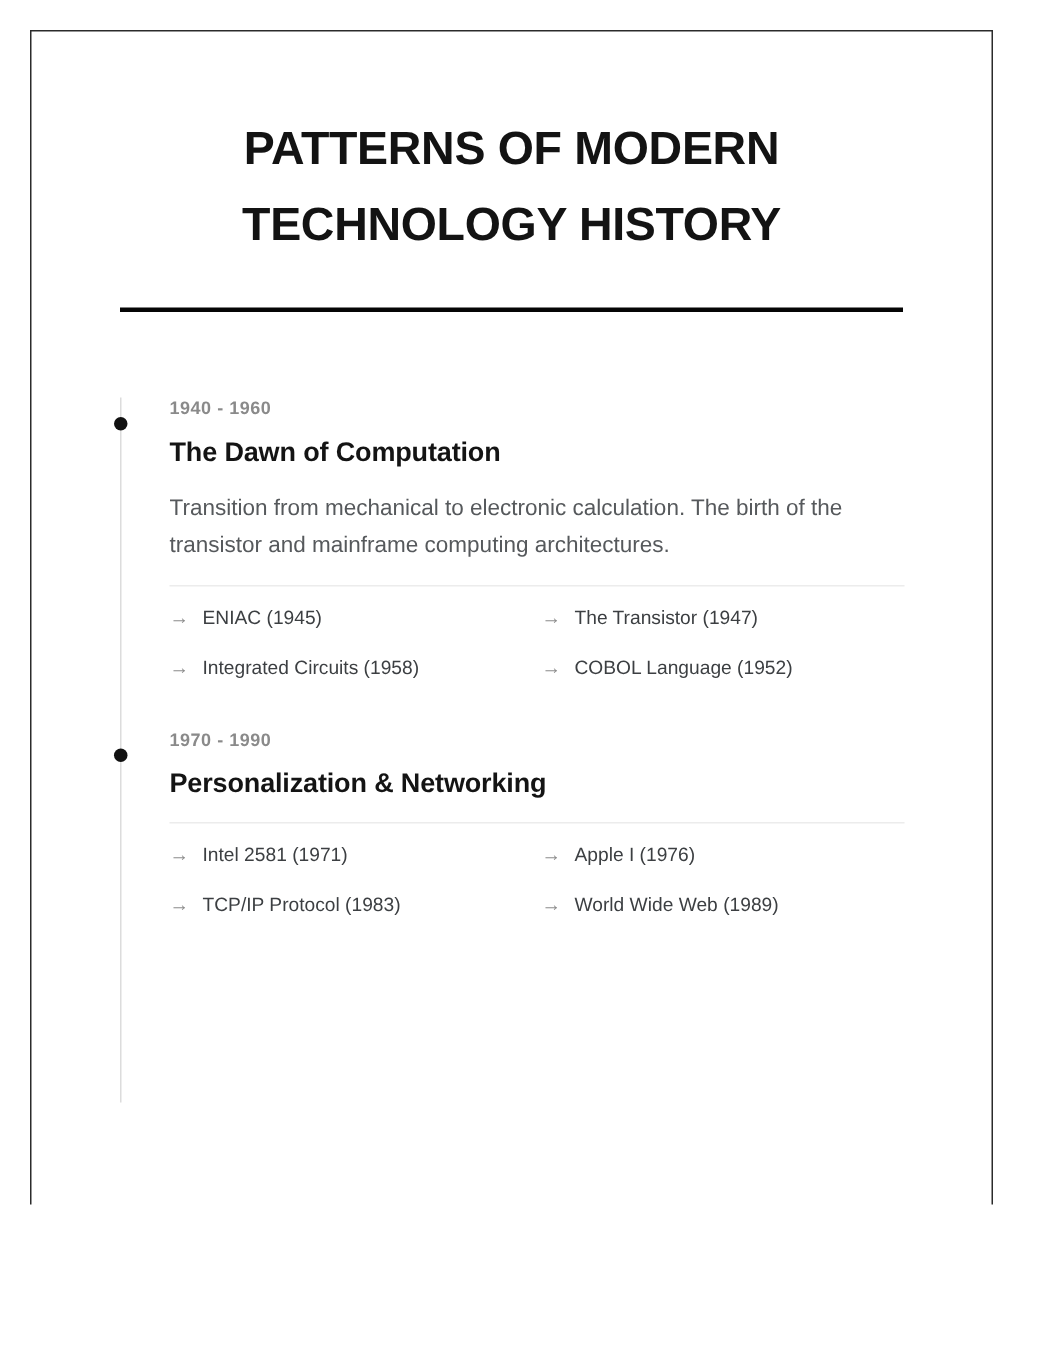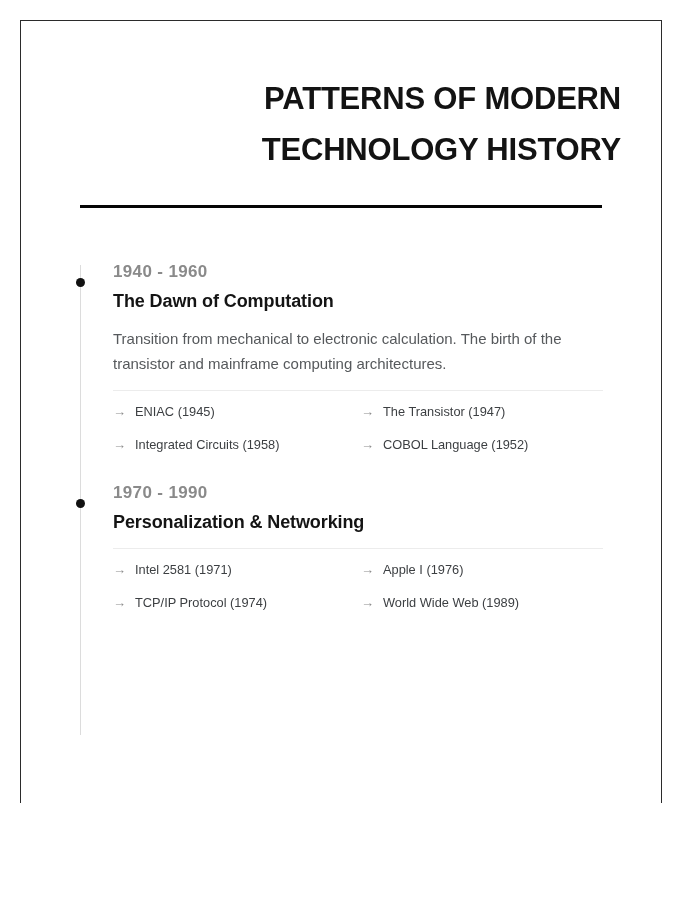--- a/index.html
+++ b/index.html
@@ -27,21 +27,21 @@
     border-right: 1px solid #2b2b2b;
     border-top: 1px solid #2b2b2b;
     border-bottom: none;
     background: #ffffff;
     overflow: hidden;
   }
 
   
   .doc-header {
     padding: 52px 40px 0 40px;
-    text-align: right;
+    text-align: center;
   }
   .doc-title {
     margin: 0;
     font-size: 31px;
     line-height: 51px;
     font-weight: 700;
     letter-spacing: -0.2px;
     color: #131313;
     font-family: "Liberation Sans Narrow", "Liberation Sans", sans-serif;
     text-transform: uppercase;
@@ -88,21 +88,21 @@
     left: 55px;
     top: 13px;
     width: 9px;
     height: 9px;
     border-radius: 50%;
     background: #111111;
   }
 
   .tl-period {
     margin: 0;
-    font-size: 17px;
+    font-size: 12px;
     line-height: 14px;
     font-weight: 700;
     letter-spacing: 0.35px;
     color: #8a8a8a;
   }
   .tl-heading {
     margin: 11px 0 0 0;
     font-size: 18px;
     line-height: 23px;
     font-weight: 700;
@@ -195,21 +195,21 @@
         <div class="tl-item">
           <span class="arrow-icon">→</span>
           <span>Intel 2581 (1971)</span>
         </div>
         <div class="tl-item">
           <span class="arrow-icon">→</span>
           <span>Apple I (1976)</span>
         </div>
         <div class="tl-item">
           <span class="arrow-icon">→</span>
-          <span>TCP/IP Protocol (1974)</span>
+          <span>TCP/IP Protocol (1983)</span>
         </div>
         <div class="tl-item">
           <span class="arrow-icon">→</span>
           <span>World Wide Web (1989)</span>
         </div>
       </div>
     </div>
 
   </div>
 </div>

